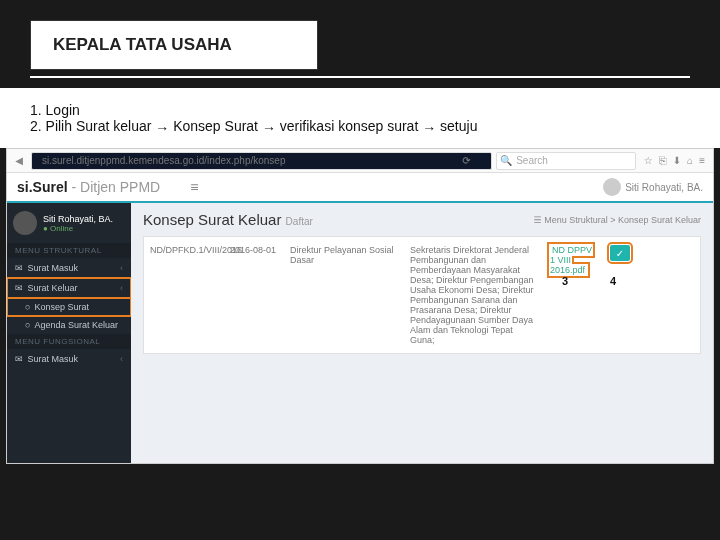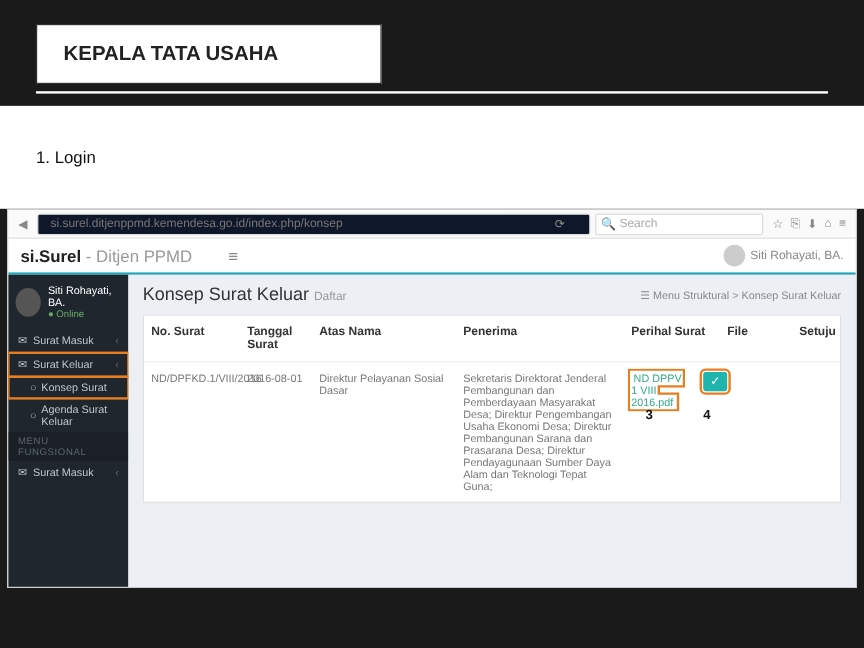--- a/index.html
+++ b/index.html
@@ -26,21 +26,21 @@
     margin-top: 6px;
     width: 100%;
   }
   
   .instructions {
     background: #fff;
     padding: 14px 30px;
     font-size: 14px;
     color: #111;
   }
-  .instructions .line { margin: 21px 0; }
+  .instructions .line { margin: 0 0; }
   .arrow { font-family: sans-serif; }
   
   .browser {
     background: #f5f5f5;
     margin: 0 6px;
     border: 1px solid #ccc;
   }
   .url-bar {
     display: flex;
     align-items: center;
@@ -108,20 +108,21 @@
 </head>
 <body>
 
 <div class="slide-header">
   <div class="title-box">KEPALA TATA USAHA</div>
   <div class="underline"></div>
 </div>
 
 <div class="instructions">
   <div class="line">1.  Login</div>
+  <div class="line arrow">2.  Pilih Surat keluar → Konsep Surat → verifikasi konsep surat → setuju</div>
 </div>
 
 <div class="browser">
   <div class="url-bar">
     <span class="nav-btn">◀</span>
     <div class="url-box">
       <span>si.surel.ditjenppmd.kemendesa.go.id/index.php/konsep</span>
       <span class="reload">⟳</span>
     </div>
     <div class="search-box">
@@ -150,20 +151,21 @@
 
   <div class="app-body">
     <div class="sidebar">
       <div class="profile">
         <span class="avatar"></span>
         <div>
           <div class="pname">Siti Rohayati, BA.</div>
           <div class="online">● Online</div>
         </div>
       </div>
+      <div class="menu-label">MENU STRUKTURAL</div>
       <div class="menu-item">
         <span>✉</span>
         <span>Surat Masuk</span>
         <span class="chev">‹</span>
       </div>
       <div class="menu-item boxed" style="position:relative;">
         <span>✉</span>
         <span>Surat Keluar</span>
         <span class="chev">‹</span>
 
@@ -188,29 +190,20 @@
     <div class="content">
       <div class="content-header">
         <div class="content-title">
           <span>Konsep Surat Keluar</span>
           <span class="small">Daftar</span>
         </div>
         <div class="breadcrumb">☰ Menu Struktural  &gt;  Konsep Surat Keluar</div>
       </div>
 
       <div class="panel">
-        <div class="thead">
-          <div class="c1">No. Surat</div>
-          <div class="c2">Tanggal Surat</div>
-          <div class="c3">Atas Nama</div>
-          <div class="c4">Penerima</div>
-          <div class="c5">Perihal Surat</div>
-          <div class="c6">File</div>
-          <div class="c7">Setuju</div>
-        </div>
         <div class="trow">
           <div class="c1">ND/DPFKD.1/VIII/2016</div>
           <div class="c2">2016-08-01</div>
           <div class="c3">Direktur Pelayanan Sosial Dasar</div>
           <div class="c4">Sekretaris Direktorat Jenderal Pembangunan dan Pemberdayaan Masyarakat Desa; Direktur Pengembangan Usaha Ekonomi Desa; Direktur Pembangunan Sarana dan Prasarana Desa; Direktur Pendayagunaan Sumber Daya Alam dan Teknologi Tepat Guna;</div>
           <div class="c6">
             <span class="file-box">ND DPPV 1 VIII 2016.pdf</span>
             <div class="callout" style="top:38px;left:18px;">3</div>
           </div>
           <div class="c7">

